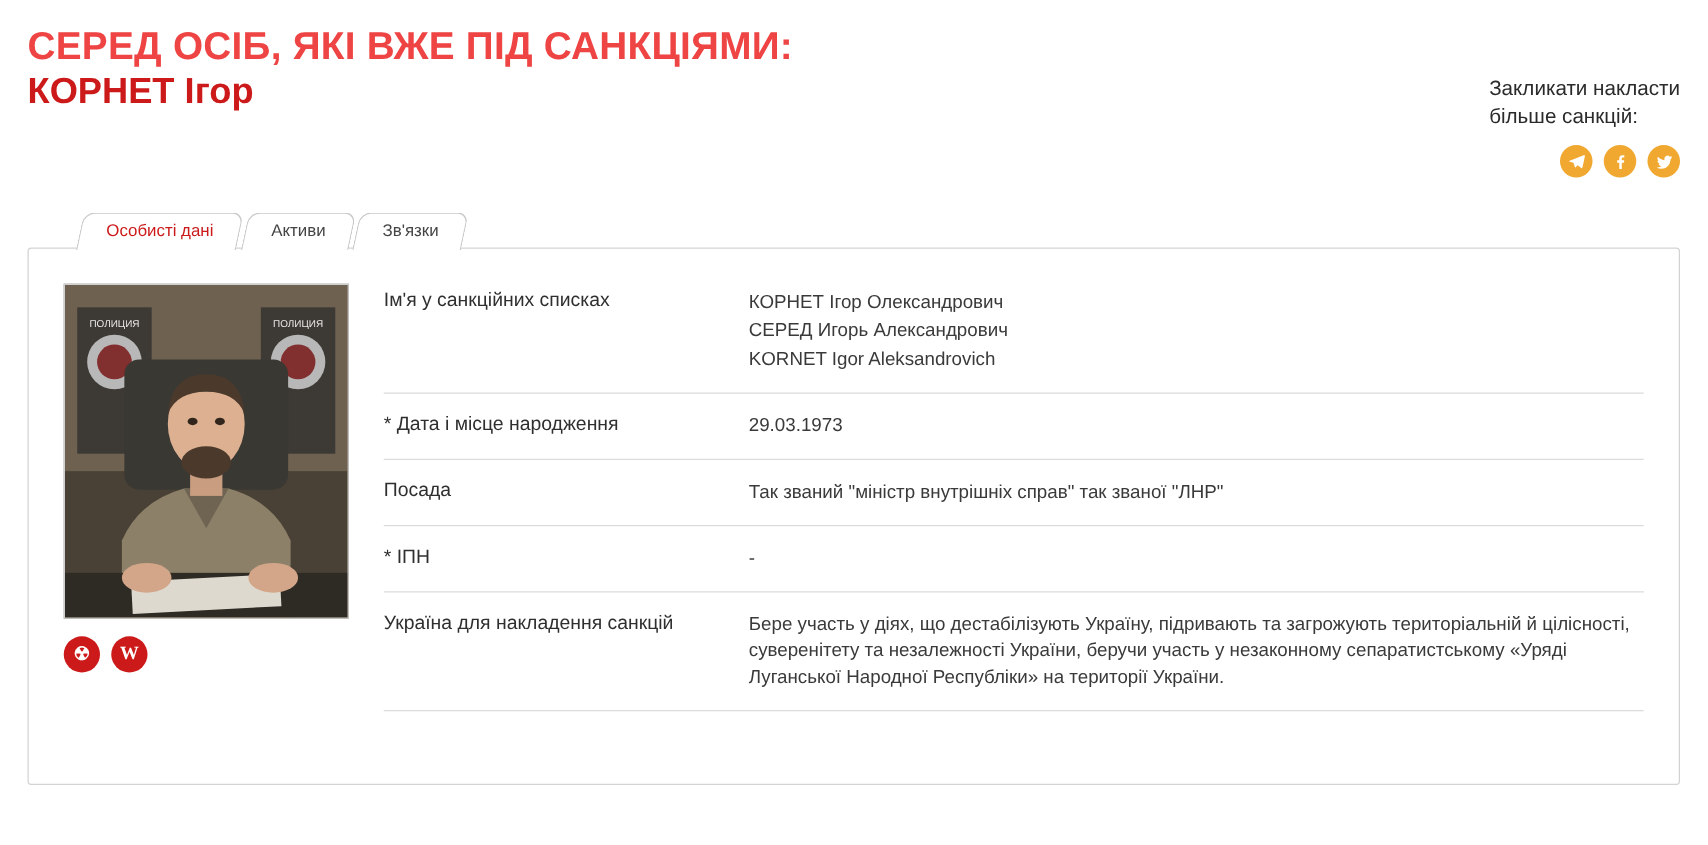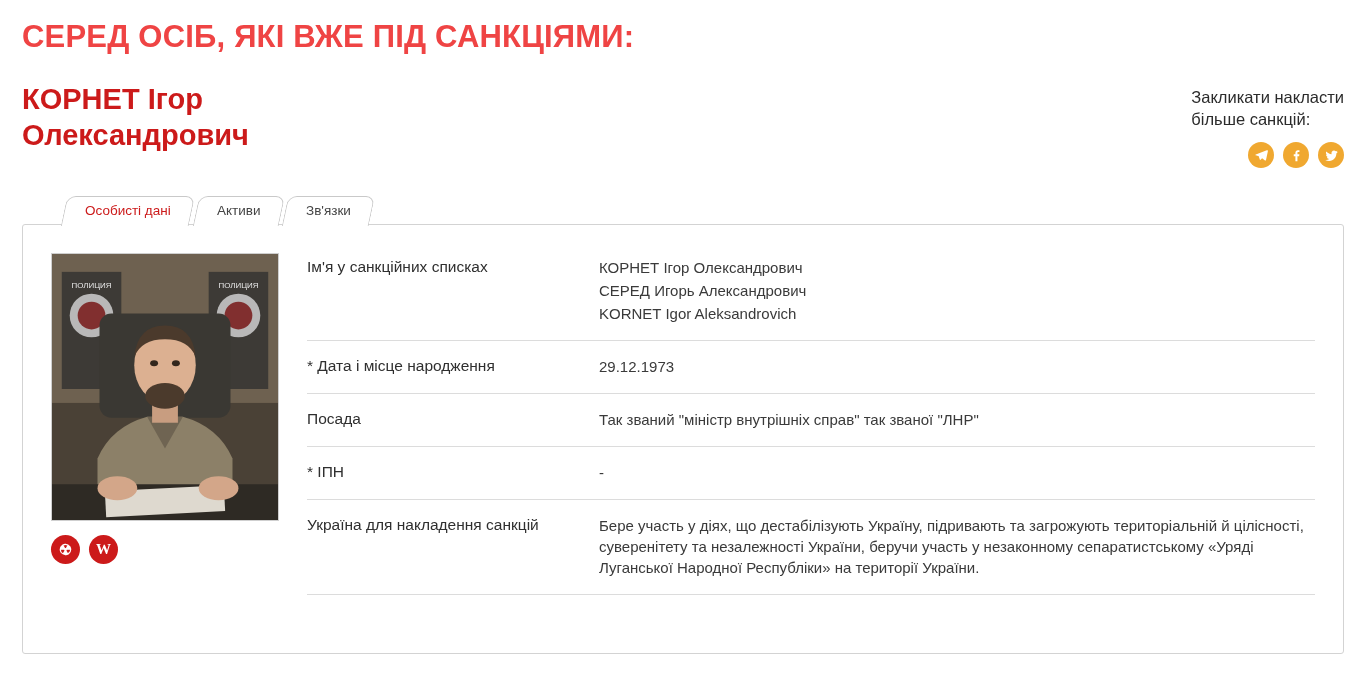--- a/index.html
+++ b/index.html
@@ -30,21 +30,20 @@
     margin: 18px 0 0 0;
     text-transform: uppercase;
     line-height: 1.2;
   }
 
   
   .name-row {
     display: flex;
     align-items: flex-start;
     justify-content: space-between;
-    margin-top: 26px;
   }
   .person-name {
     font-size: 29px;
     font-weight: bold;
     color: #cc1a1a;
     line-height: 1.25;
     max-width: 620px;
   }
   .share-block {
     text-align: left;
@@ -178,21 +177,20 @@
 </head>
 <body>
 
 <div class="page">
 
   <h1 class="page-heading">СЕРЕД ОСІБ, ЯКІ ВЖЕ ПІД САНКЦІЯМИ:</h1>
 
   <div class="name-row">
     <div class="person-name">
       <div>КОРНЕТ Ігор</div>
-      <div>Олександрович</div>
     </div>
 
     <div class="share-block">
       <div class="share-title">
         <div>Закликати накласти</div>
         <div>більше санкцій:</div>
       </div>
       <div class="share-icons">
         <a class="share-icon">
           <svg width="15" height="15" viewBox="0 0 24 24" fill="#ffffff">
@@ -274,21 +272,21 @@
         <div class="row-value">
           <div>КОРНЕТ Ігор Олександрович</div>
           <div>СЕРЕД Игорь Александрович</div>
           <div>KORNET Igor Aleksandrovich</div>
         </div>
       </div>
 
       <div class="row">
         <div class="row-label">* Дата і місце народження</div>
         <div class="row-value">
-          <div>29.12.1973</div>
+          <div>29.03.1973</div>
         </div>
       </div>
 
       <div class="row">
         <div class="row-label">Посада</div>
         <div class="row-value">
           <div>Так званий "міністр внутрішніх справ" так званої "ЛНР"</div>
         </div>
       </div>
 

